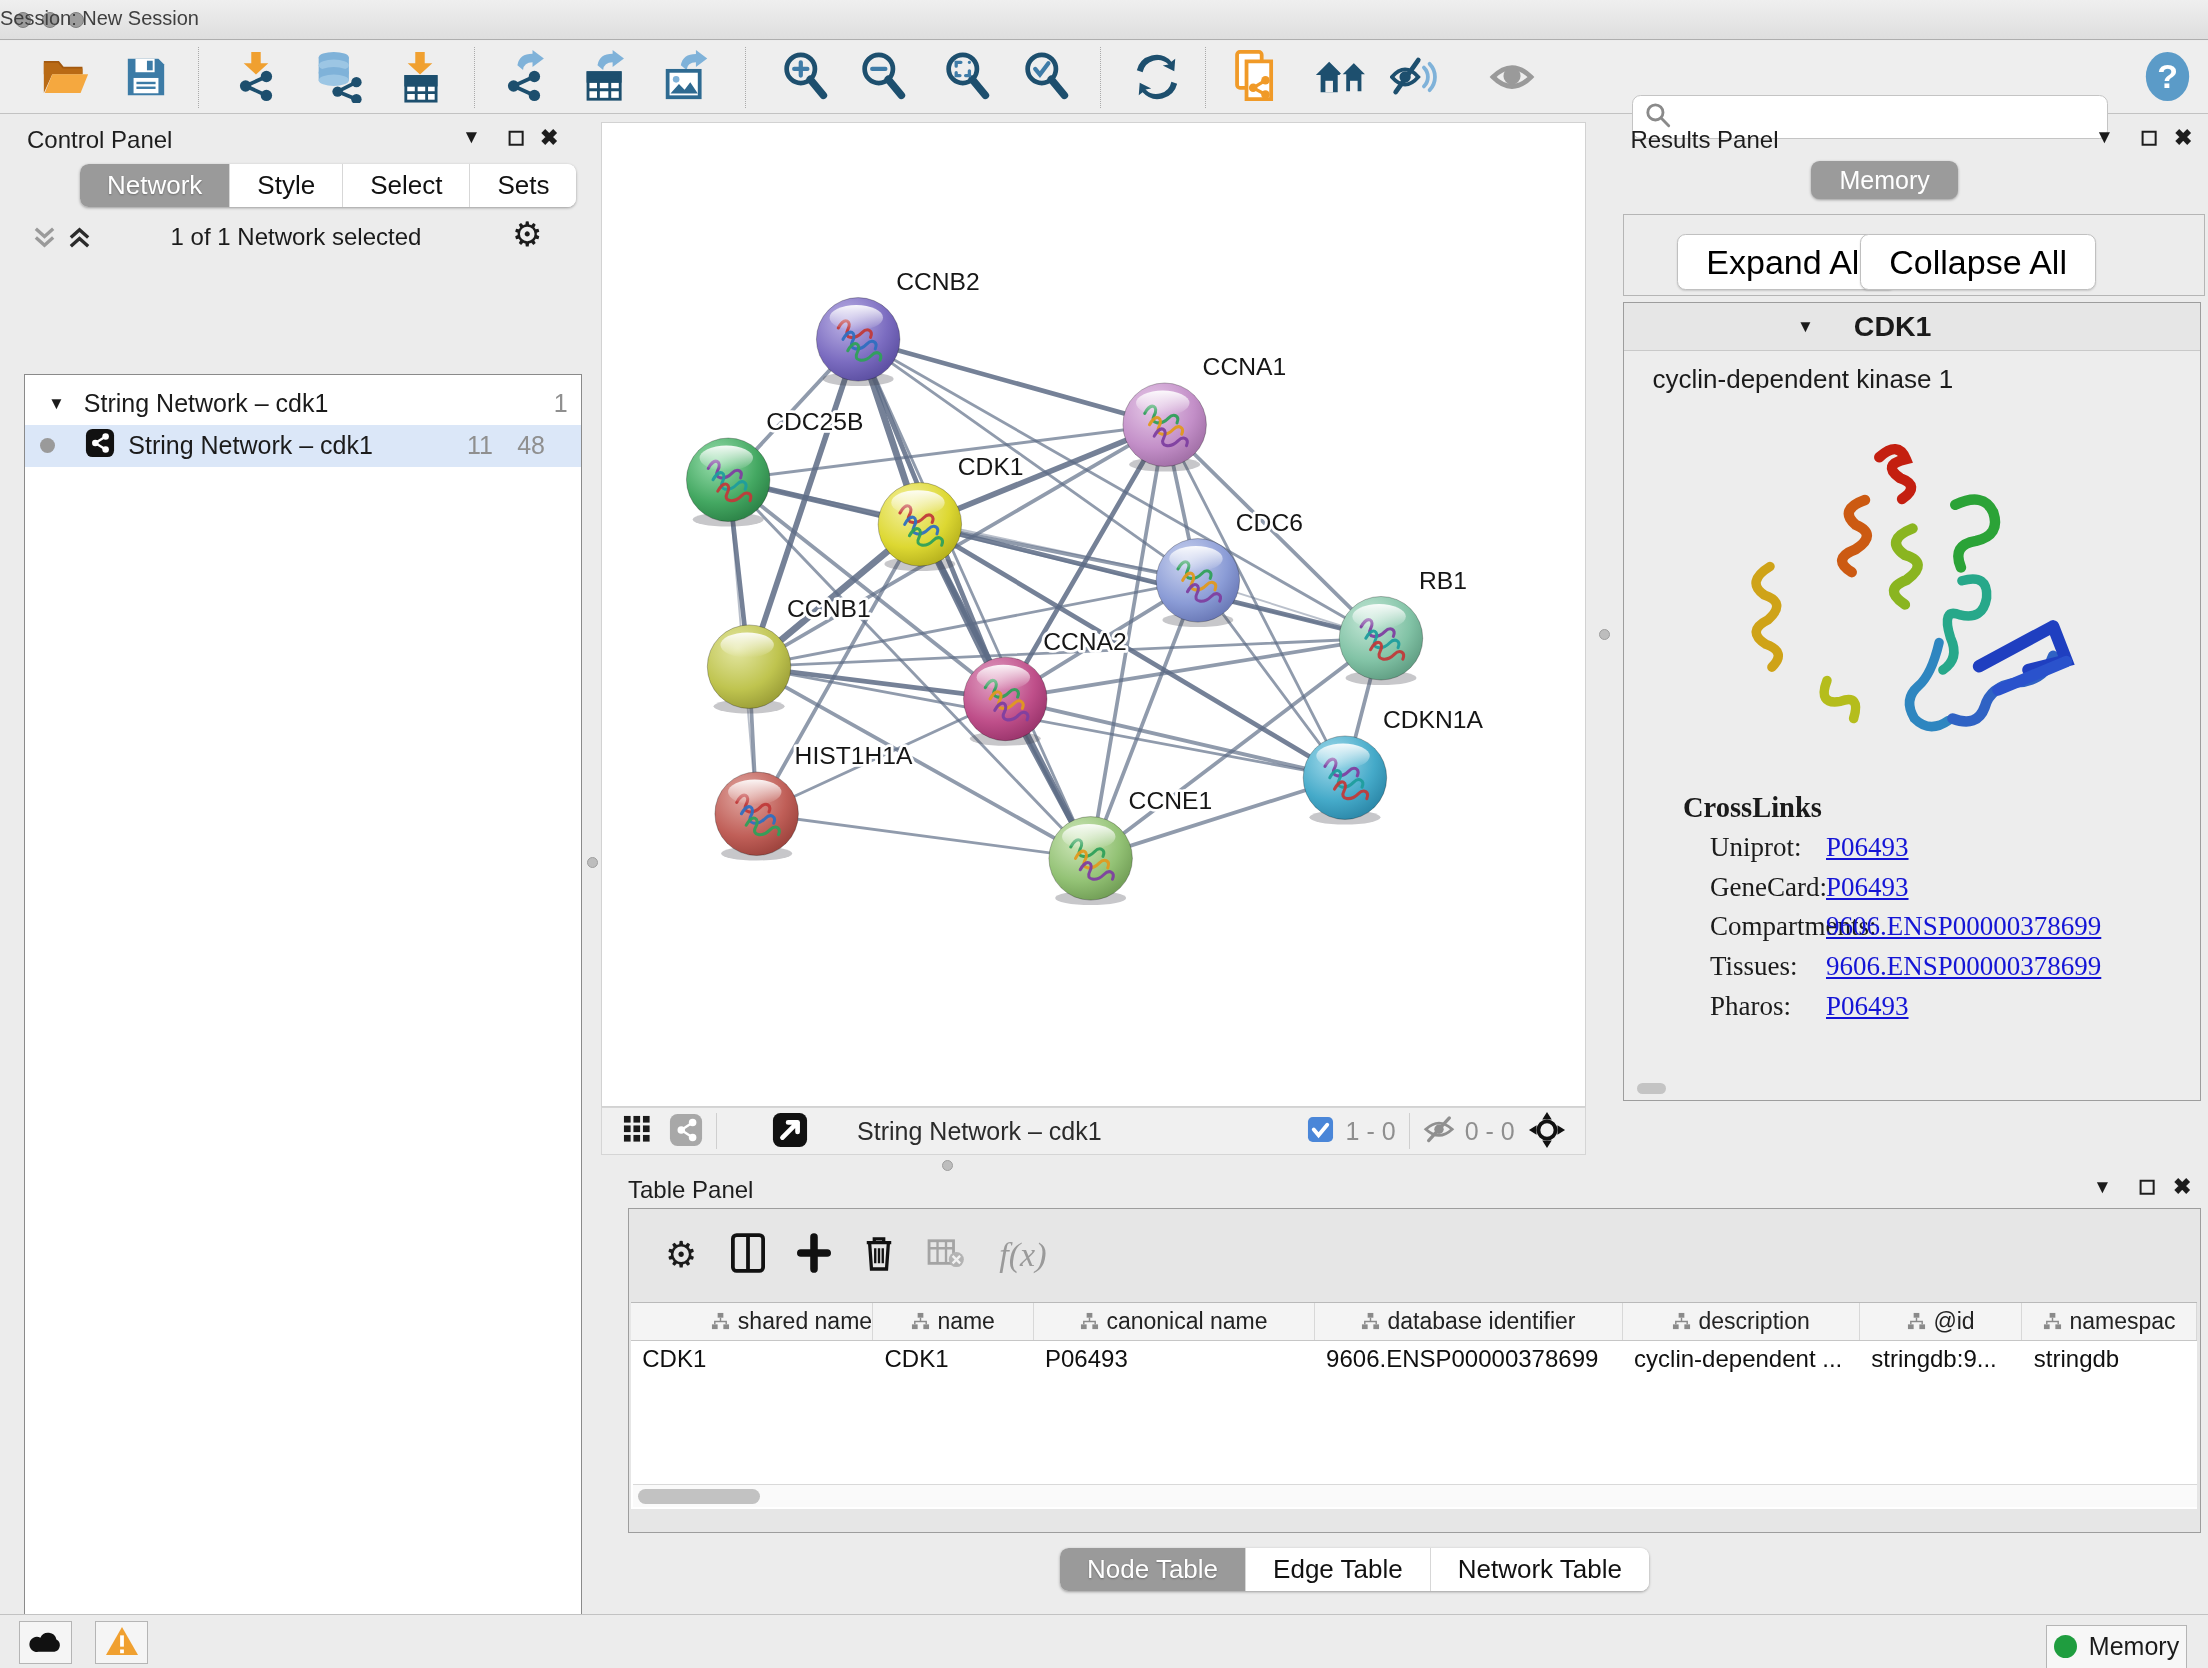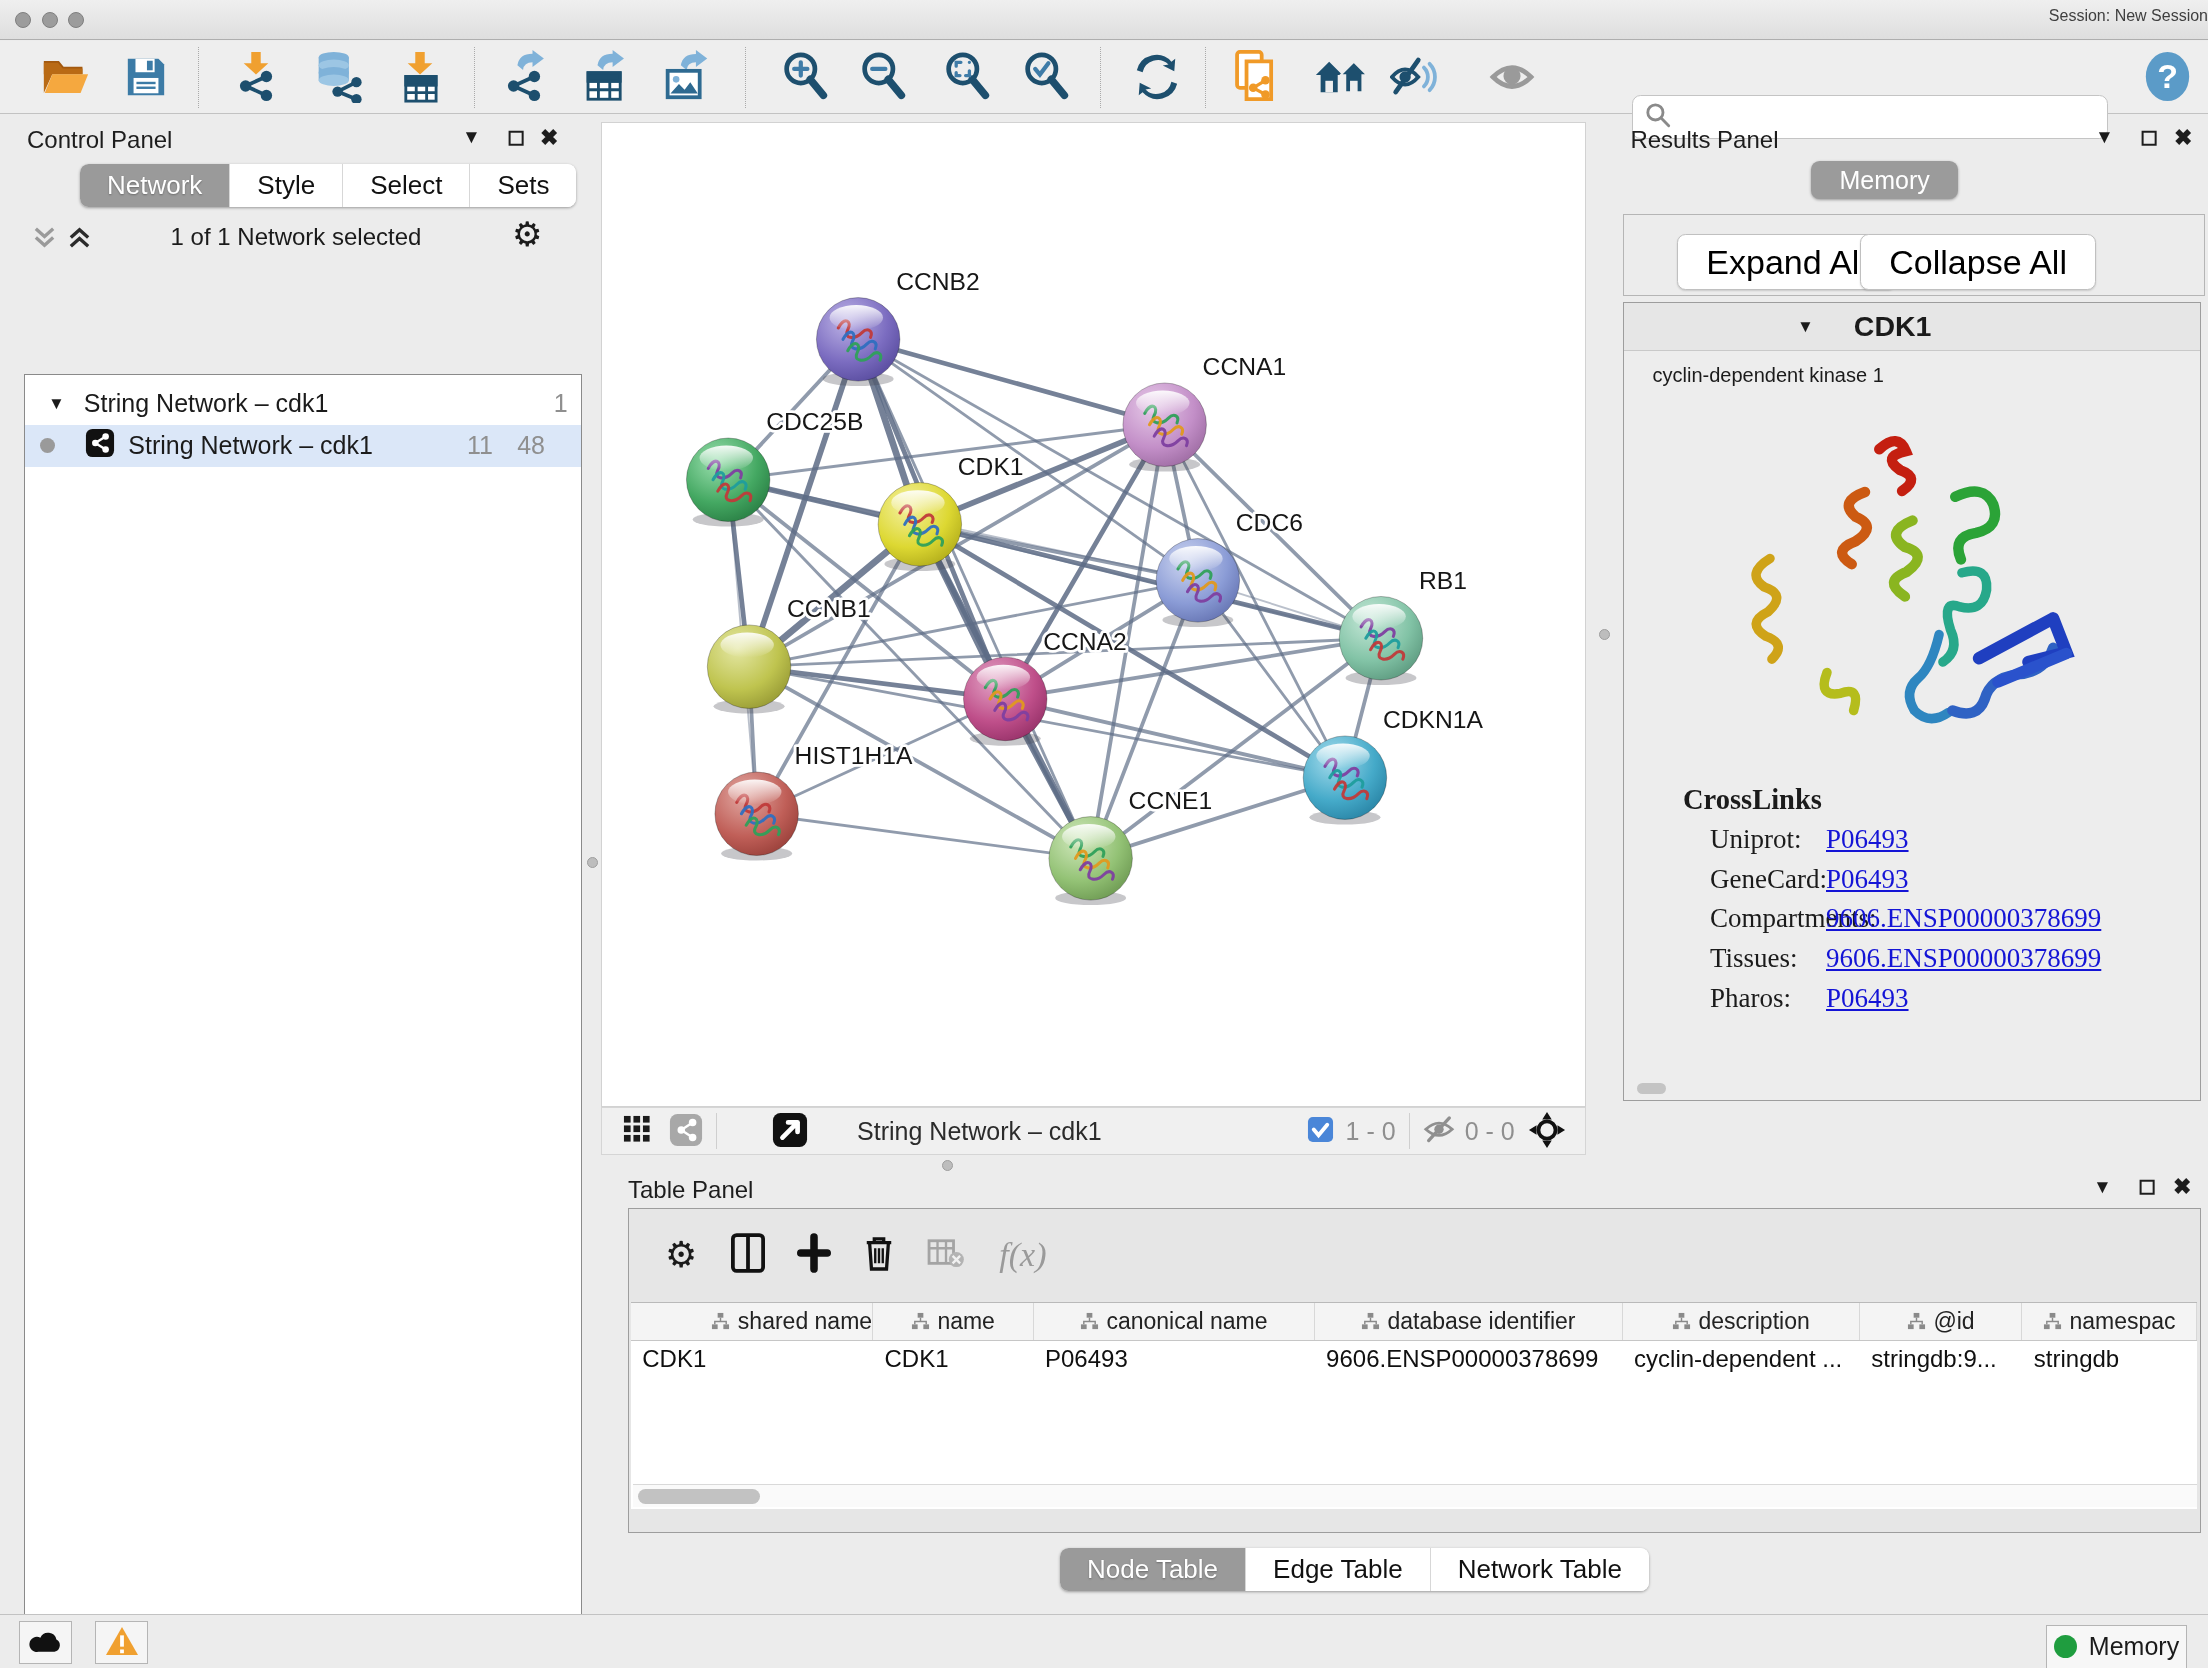--- a/index.html
+++ b/index.html
@@ -5,22 +5,22 @@
   * { margin:0; padding:0; box-sizing:border-box; }
   body { width:2208px; height:1668px; position:relative; background:#ececec;
          font-family:"Liberation Sans",sans-serif; color:#1b1b1b; overflow:hidden; }
   .abs { position:absolute; }
 
   
   .titlebar { position:absolute; top:0; left:0; width:2208px; height:40px;
               background:linear-gradient(#efefef,#dedede); border-bottom:1px solid #aeaeae; }
   .tdot { position:absolute; top:12.4px; width:16px; height:16px; border-radius:50%;
           background:#9c9c9c; border:1px solid #7f7f7f; }
-  .wtitle { position:absolute; top:6.7px; left:0; width:100%; text-align:right;
-            font-size:16px; color:#3f3f3f; }
+  .wtitle { position:absolute; top:6.7px; left:0; width:100%; text-align:left;
+            font-size:20px; color:#3f3f3f; }
 
   
   .toolbar { position:absolute; top:41px; left:0; width:2208px; height:73px;
              background:#eeeeee; border-bottom:1px solid #c2c2c2; }
   .tbtn { position:absolute; top:7.6px; width:59px; height:59px; display:flex;
           align-items:center; justify-content:center; }
   .tsep { position:absolute; top:5.7px; height:61px; border-left:1.9px dotted #aaaaaa; }
   .searchbox { position:absolute; left:1632px; top:54px; width:476px; height:44px;
                background:#ffffff; border:1.9px solid #c4c4c4; border-radius:8.6px;
                display:flex; align-items:center; padding-left:11.4px; }
@@ -629,21 +629,21 @@
     <button class="rbtn abs" style="left:53px;top:19px">Expand All</button>
     <button class="rbtn abs" style="left:236px;top:19px">Collapse All</button>
   </div>
 </div>
 
 <div class="entrycard">
   <div class="entryhead">
     <span style="margin-left:173px;font-size:17px">▼</span>
     <span style="margin-left:40px;font-size:28.5px;font-weight:bold">CDK1</span>
   </div>
-  <div style="padding:13.3px 0 0 28.5px;font-size:20px">cyclin-dependent kinase 1</div>
+  <div style="padding:13.3px 0 0 28.5px;font-size:26px">cyclin-dependent kinase 1</div>
 
   <div style="margin:9.5px 0 0 89px">
     <svg width="399" height="380" viewBox="0 0 420 400">
       <g fill="none" stroke-linecap="round">
         <path d="M175 55 q20 -18 28 2 q-26 6 -6 20 q22 8 2 22" stroke="#c41f10" stroke-width="11"></path>
         <path d="M160 100 q-28 10 -10 26 q24 10 0 26 q-26 10 -4 24" stroke="#cc5a12" stroke-width="11"></path>
         <path d="M60 170 q-26 16 -6 30 q24 8 4 26 q-24 12 -2 26 q22 8 6 24" stroke="#cfa318" stroke-width="10"></path>
         <path d="M120 290 q-10 26 14 22 q22 -8 14 18" stroke="#b5bd1c" stroke-width="10"></path>
         <path d="M210 130 q-30 12 -8 28 q26 8 2 26 q-26 10 -2 26" stroke="#8ab520" stroke-width="11"></path>
         <path d="M255 105 q30 -14 40 8 q8 24 -18 30 q-26 4 -16 28" stroke="#2ba337" stroke-width="11"></path>

